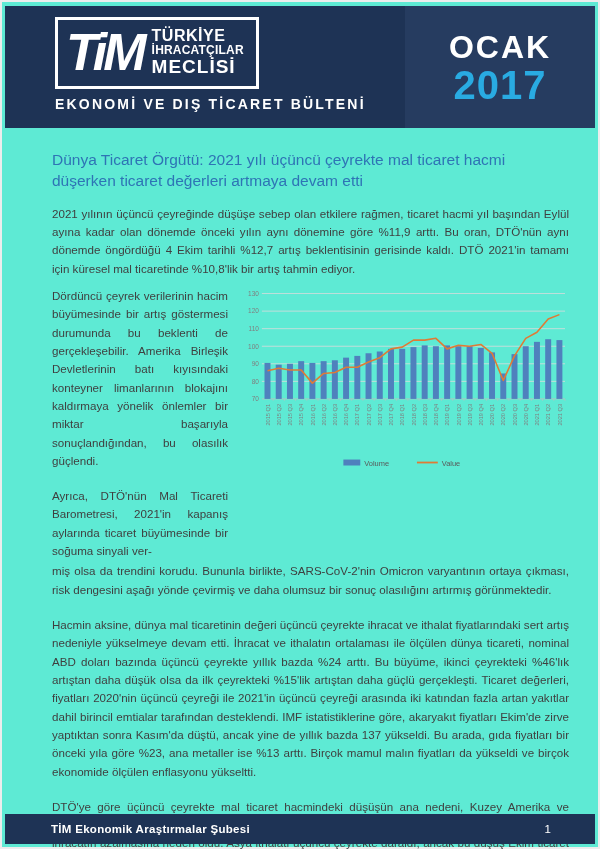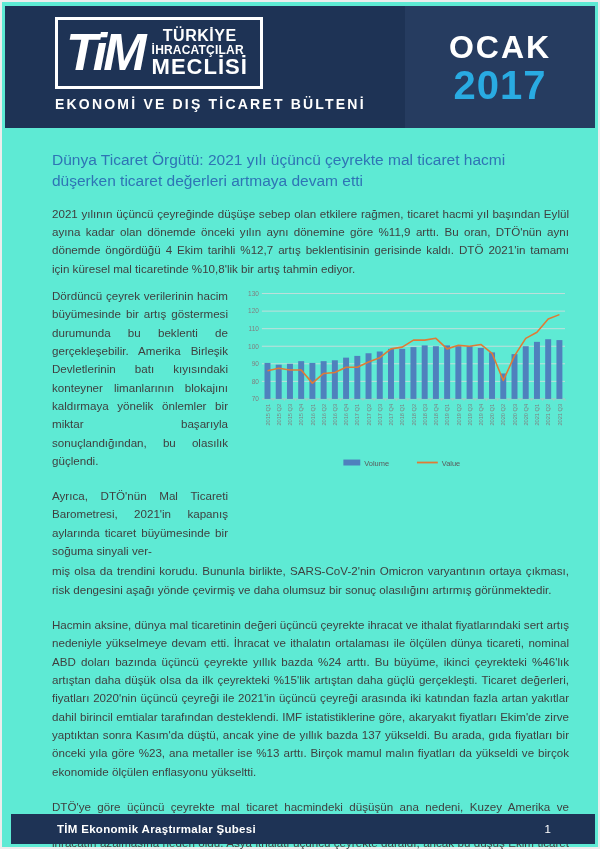--- a/index.html
+++ b/index.html
@@ -19,23 +19,23 @@
   .header-left { flex: 1; padding: 11px 0 0 50px; }
   .logo-box {
     display: inline-flex; align-items: center; gap: 9px;
     border: 3px solid #ffffff; padding: 2px 12px 4px 8px;
   }
   .logo-tim {
     color: #ffffff; font-weight: bold; font-style: italic;
     font-size: 52px; line-height: 60px; letter-spacing: -4px;
   }
   .logo-stack { display: flex; flex-direction: column; color: #ffffff; font-weight: bold; }
-  .logo-l1 { font-size: 16px; line-height: 17px; letter-spacing: 0.5px; text-align: center; }
+  .logo-l1 { font-size: 16px; line-height: 17px; letter-spacing: 0.5px; }
   .logo-l2 { font-size: 12px; line-height: 13px; letter-spacing: 0.2px; }
-  .logo-l3 { font-size: 22px; line-height: 20px; letter-spacing: 1px; }
+  .logo-l3 { font-size: 19px; line-height: 20px; letter-spacing: 1px; }
   .header-subtitle {
     margin-top: 7px; color: #ffffff; font-weight: bold;
     font-size: 14px; letter-spacing: 2.2px;
   }
   .issue-panel {
     width: 190px; background: #263c60; display: flex; flex-direction: column;
     align-items: center; justify-content: center; padding-bottom: 0;
   }
   .issue-month { color: #ffffff; font-weight: bold; font-size: 32px; letter-spacing: 2px; line-height: 36px; }
   .issue-year  { color: #29abe2; font-weight: bold; font-size: 40px; letter-spacing: 1px; line-height: 40px; }
@@ -56,21 +56,21 @@
   .chart-title {
     color: #1f3864; font-weight: bold; font-size: 10.3px; line-height: 1.25;
     margin-bottom: 1px; white-space: nowrap;
   }
   .chart-svg { display: block; width: 100%; height: 196px; }
   .cont-p { margin-top: 2px; }
   .gap-p { margin-top: 17px; }
 
   
   .footer {
-    position: absolute; bottom: 5px; left: 11px; right: 5px; height: 30px;
+    position: absolute; bottom: 5px; left: 5px; right: 5px; height: 30px;
     background: #1e3355; color: #ffffff; display: flex; align-items: center;
     justify-content: space-between; padding: 0 44px 0 46px;
   }
   .footer-text { font-weight: bold; font-size: 11.5px; letter-spacing: 0.3px; }
   .footer-page { font-size: 11.5px; }
 </style>
 </head>
 <body>
 
 <div class="page">

